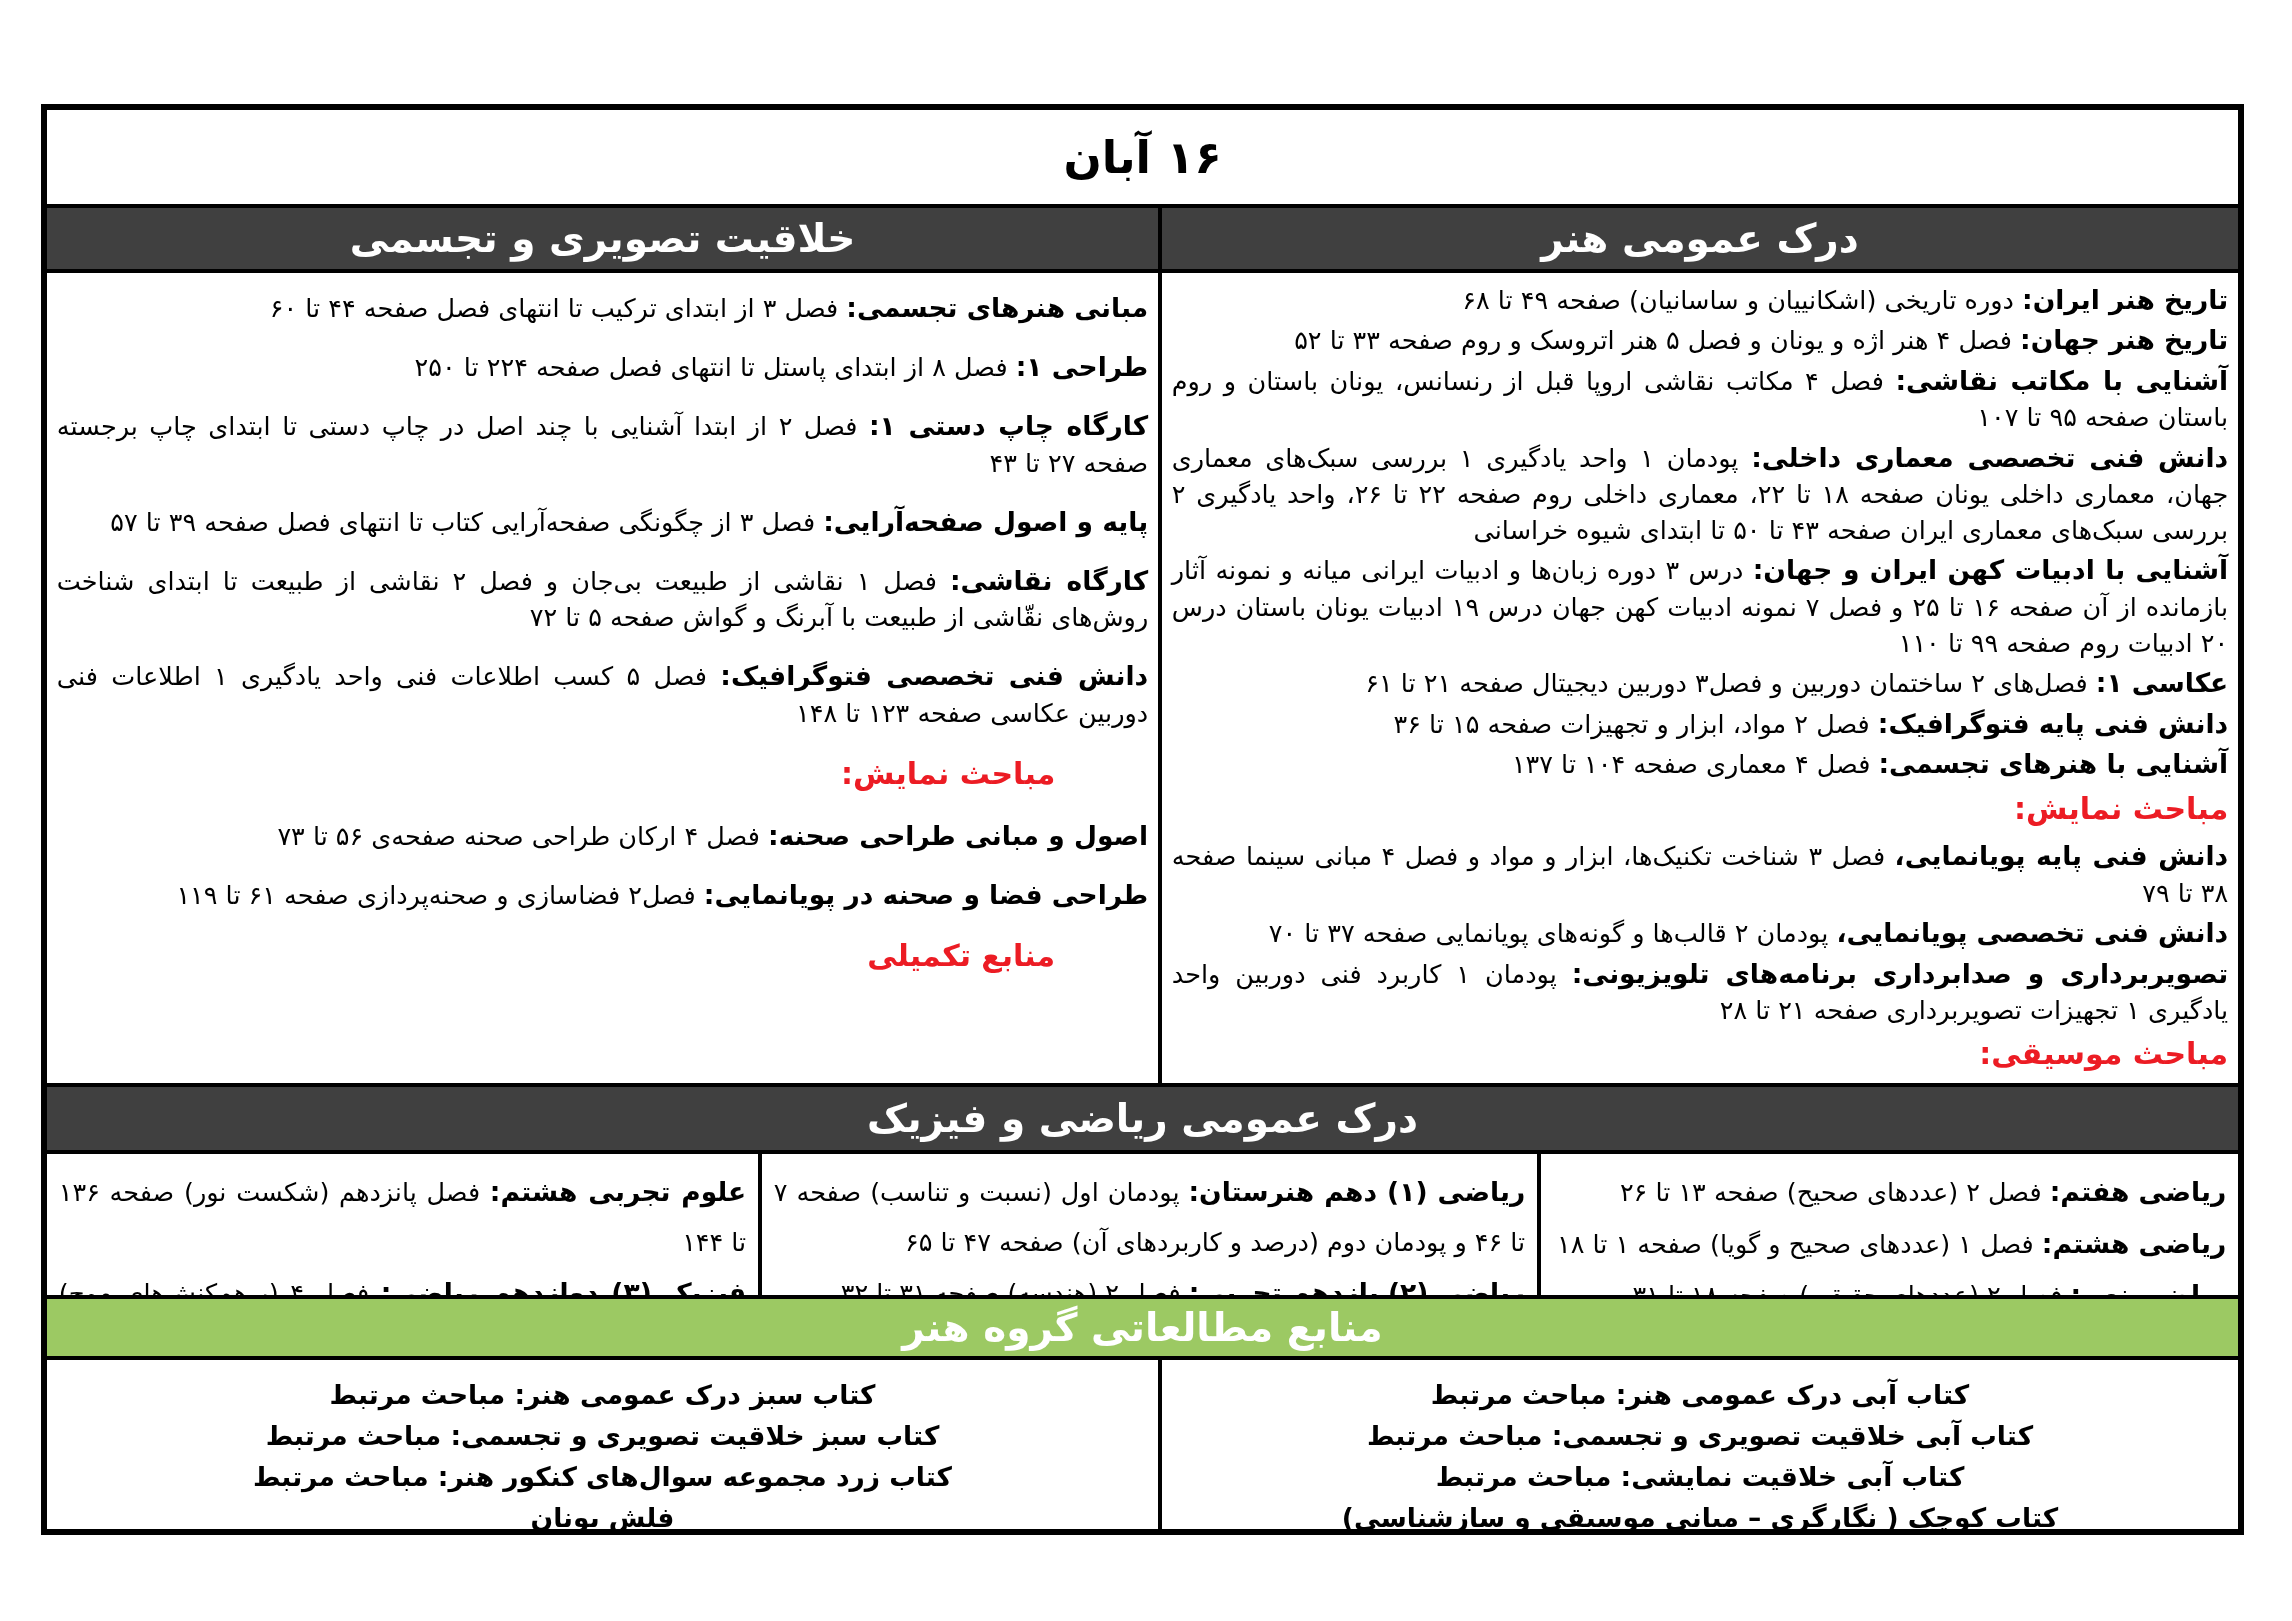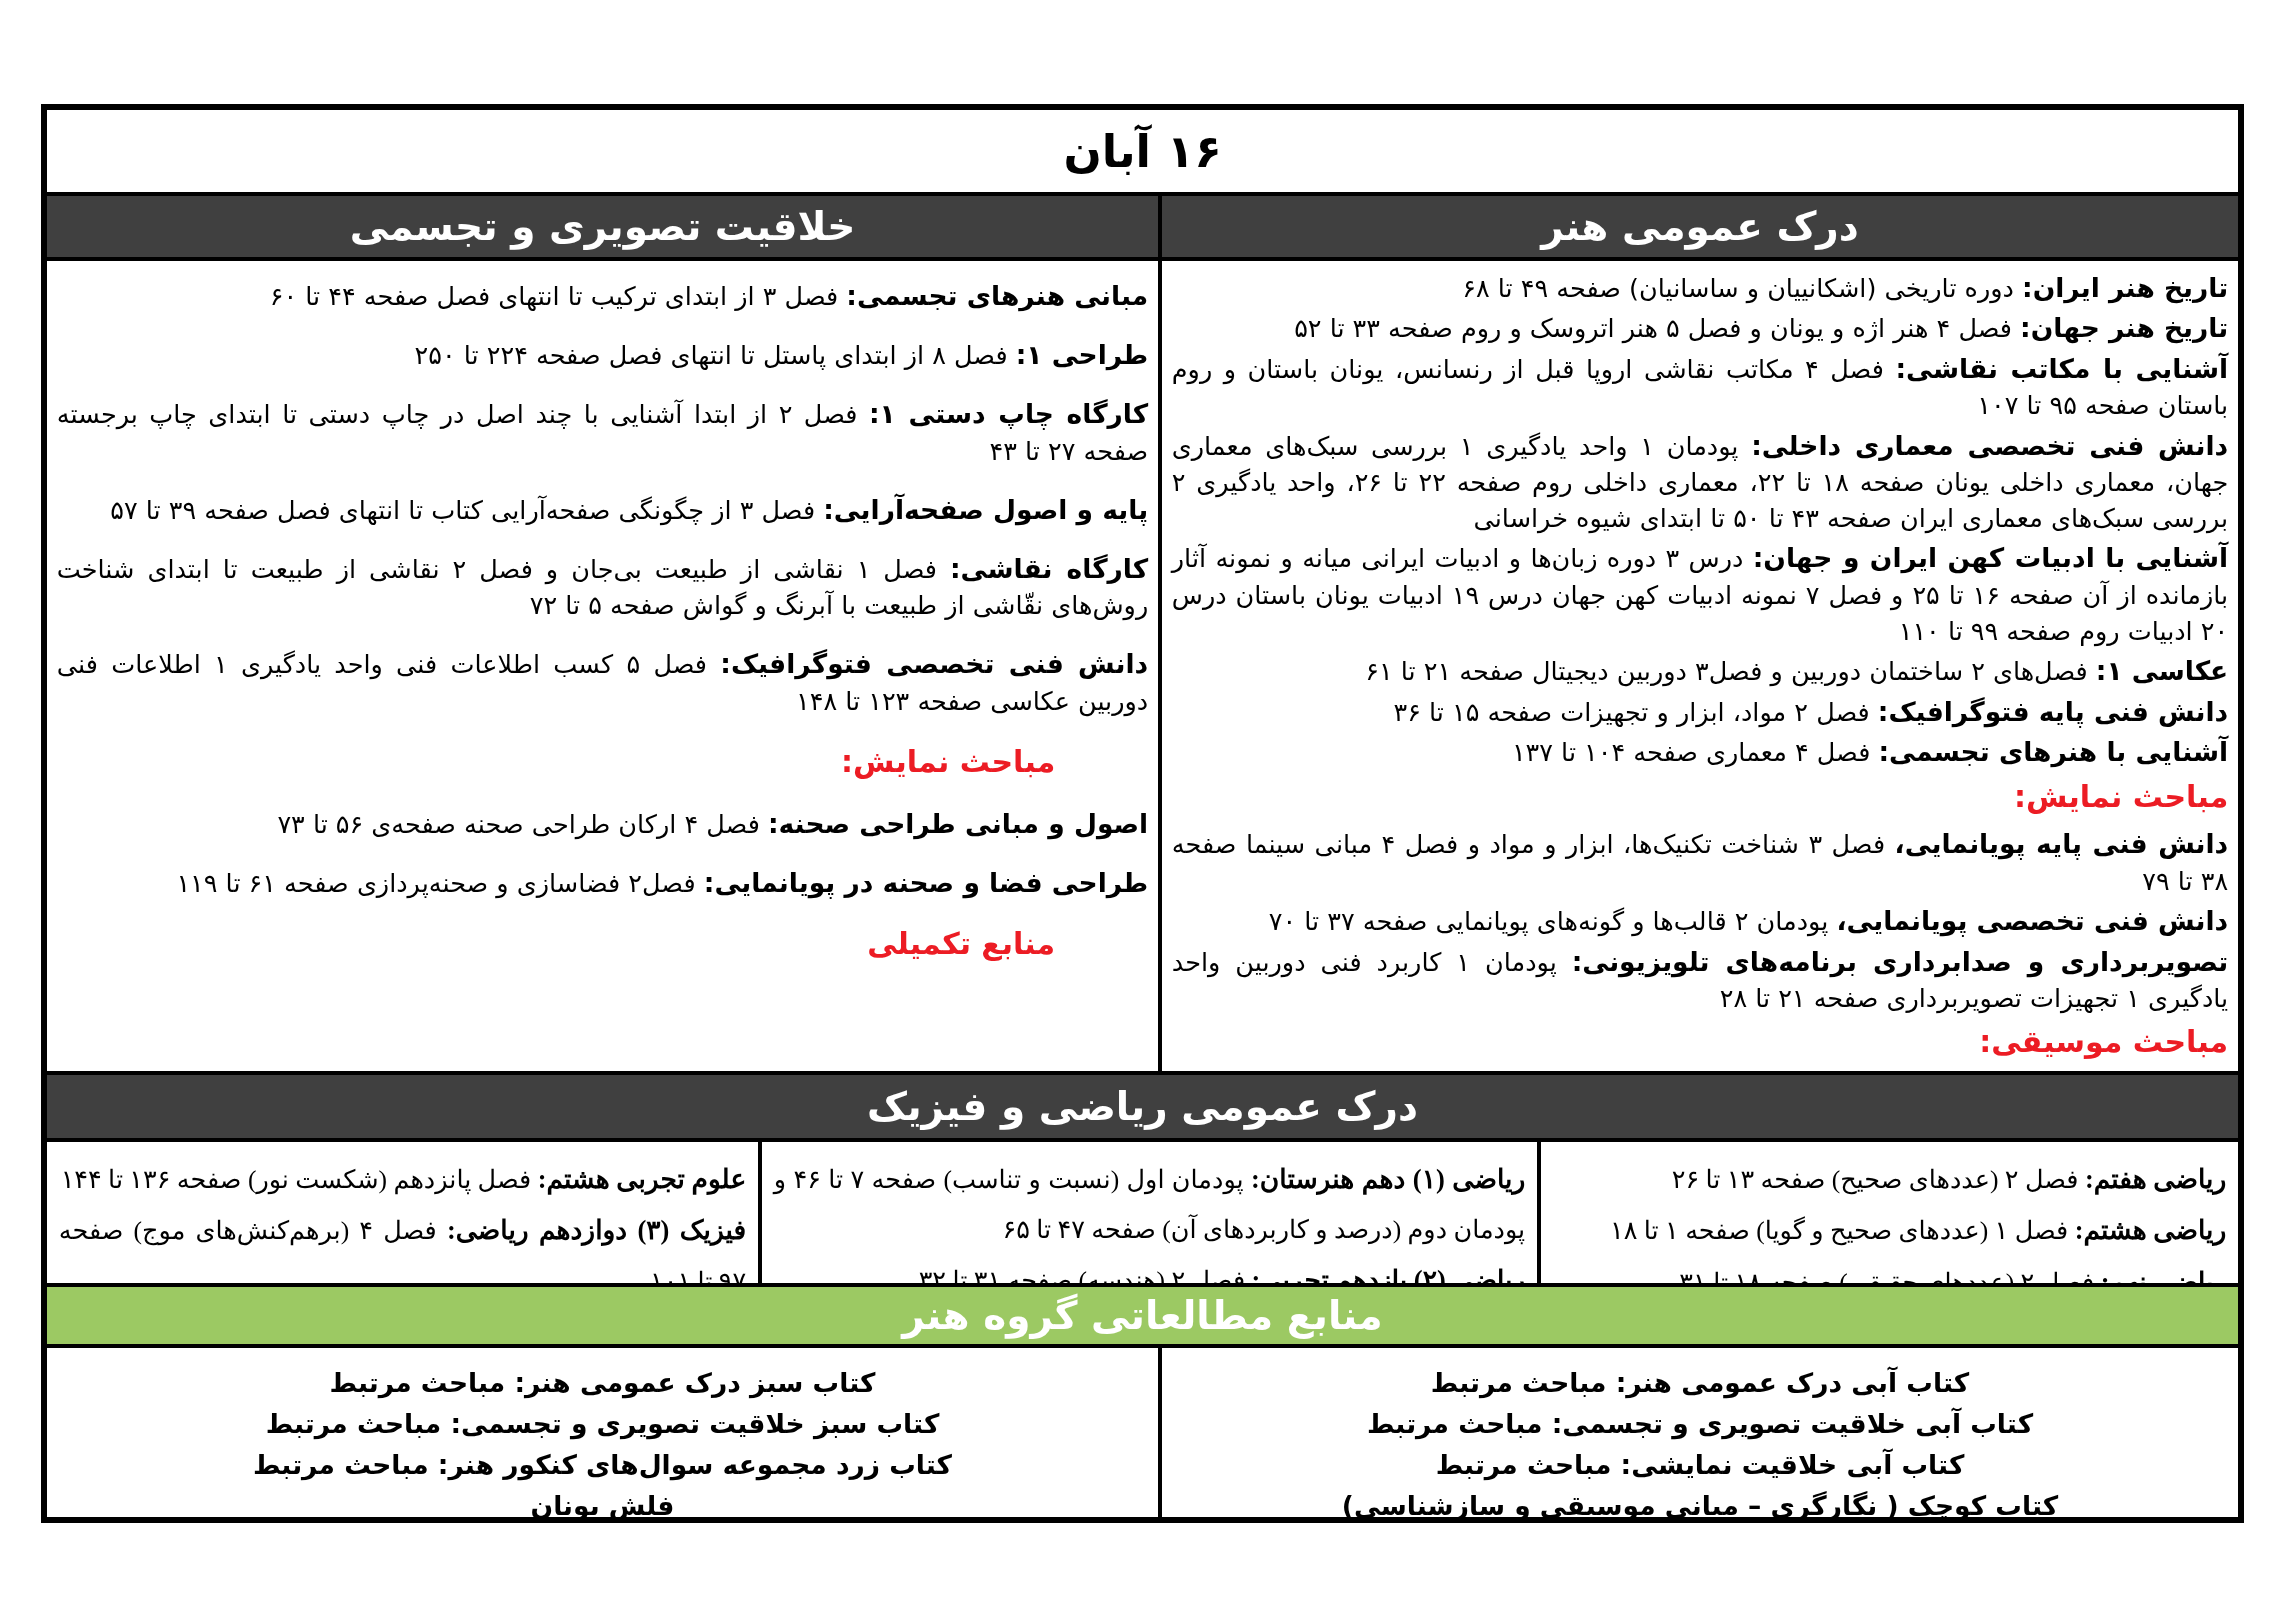--- a/index.html
+++ b/index.html
@@ -14,21 +14,21 @@
   .sheet {
     position: absolute;
     top: 104px; left: 41px;
     width: 2203px;
     border: 6.9px solid #000;
     background: #fff;
   }
   .row { display: flex; border-bottom: 4.9px solid #000; }
   .row:last-child { border-bottom: none; }
 
-  .title-row { height: 86px; align-items: center; justify-content: center; }
+  .title-row { height: 98px; align-items: center; justify-content: center; }
   .page-title { font-size: 45px; font-weight: bold; }
 
   .hdr {
     display: flex; align-items: center; justify-content: center;
     color: #fff; font-weight: bold; font-size: 39px;
     letter-spacing: 1px;
   }
   .hdr-purple { background: #404040; }
   .hdr-green  { background: #9cc963; }
   .hdr-row { height: 65px; }
@@ -56,21 +56,21 @@
   .entry.red { color: #ec1c24; text-align: right; }
   .entry.red .lbl { font-size: 30px; }
   .col-art-general .entry.red { margin: 4.9px 0 6.9px 0; }
   .col-art-creativity .entry.red { margin: 0 93px 21.6px 0; }
 
   .math-row { height: 145px; }
   .math-row .cell { padding: 11.8px 11.8px 0 11.8px; }
   .math-row .cell-math-r { width: 701px; border-left: 4.9px solid #000; }
   .math-row .cell-math-m { width: 779px; border-left: 4.9px solid #000; }
   .math-row .cell-math-l { flex: 1; }
-  .math-row .entry { line-height: 1.95; margin-bottom: 0; font-family: Liberation Serif, serif; }
+  .math-row .entry { line-height: 1.95; margin-bottom: 0; }
 
   .resources-row { height: 169px; }
   .resources { padding: 13.7px 9.8px 0 9.8px; }
   .resources .entry { text-align: center; line-height: 1.55; margin-bottom: 0; font-size: 26.5px; }
   .resources .entry .txt { font-weight: bold; }
 </style>
 </head>
 <body>
 
 <div class="sheet">

